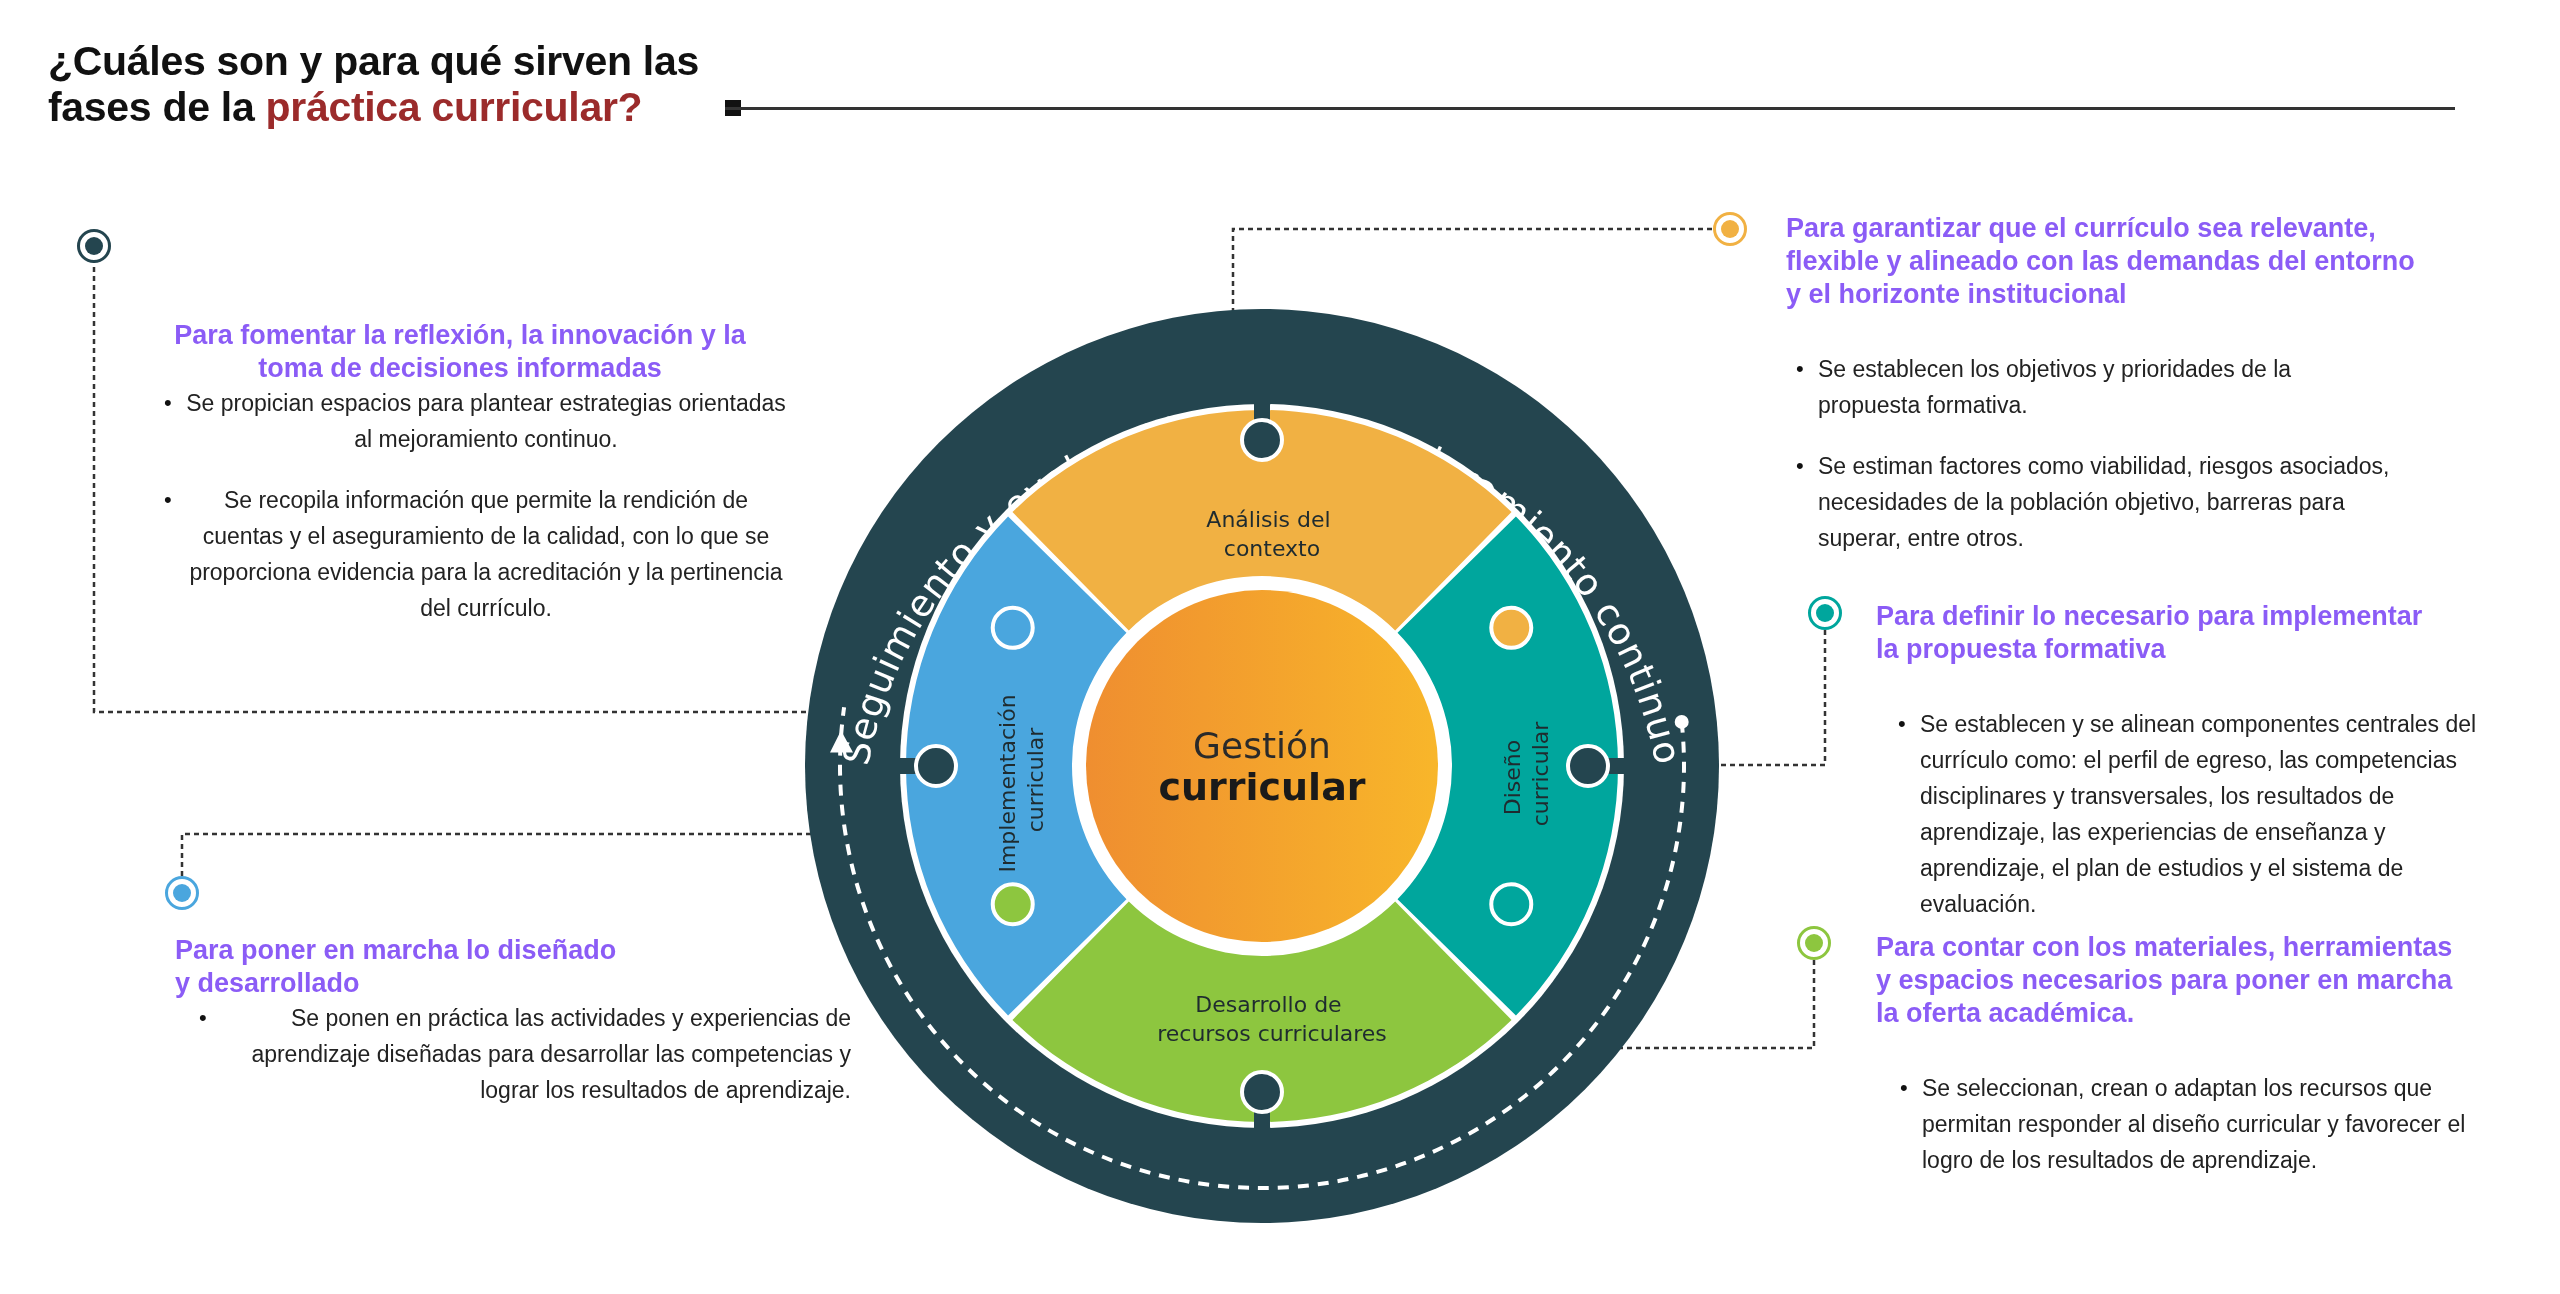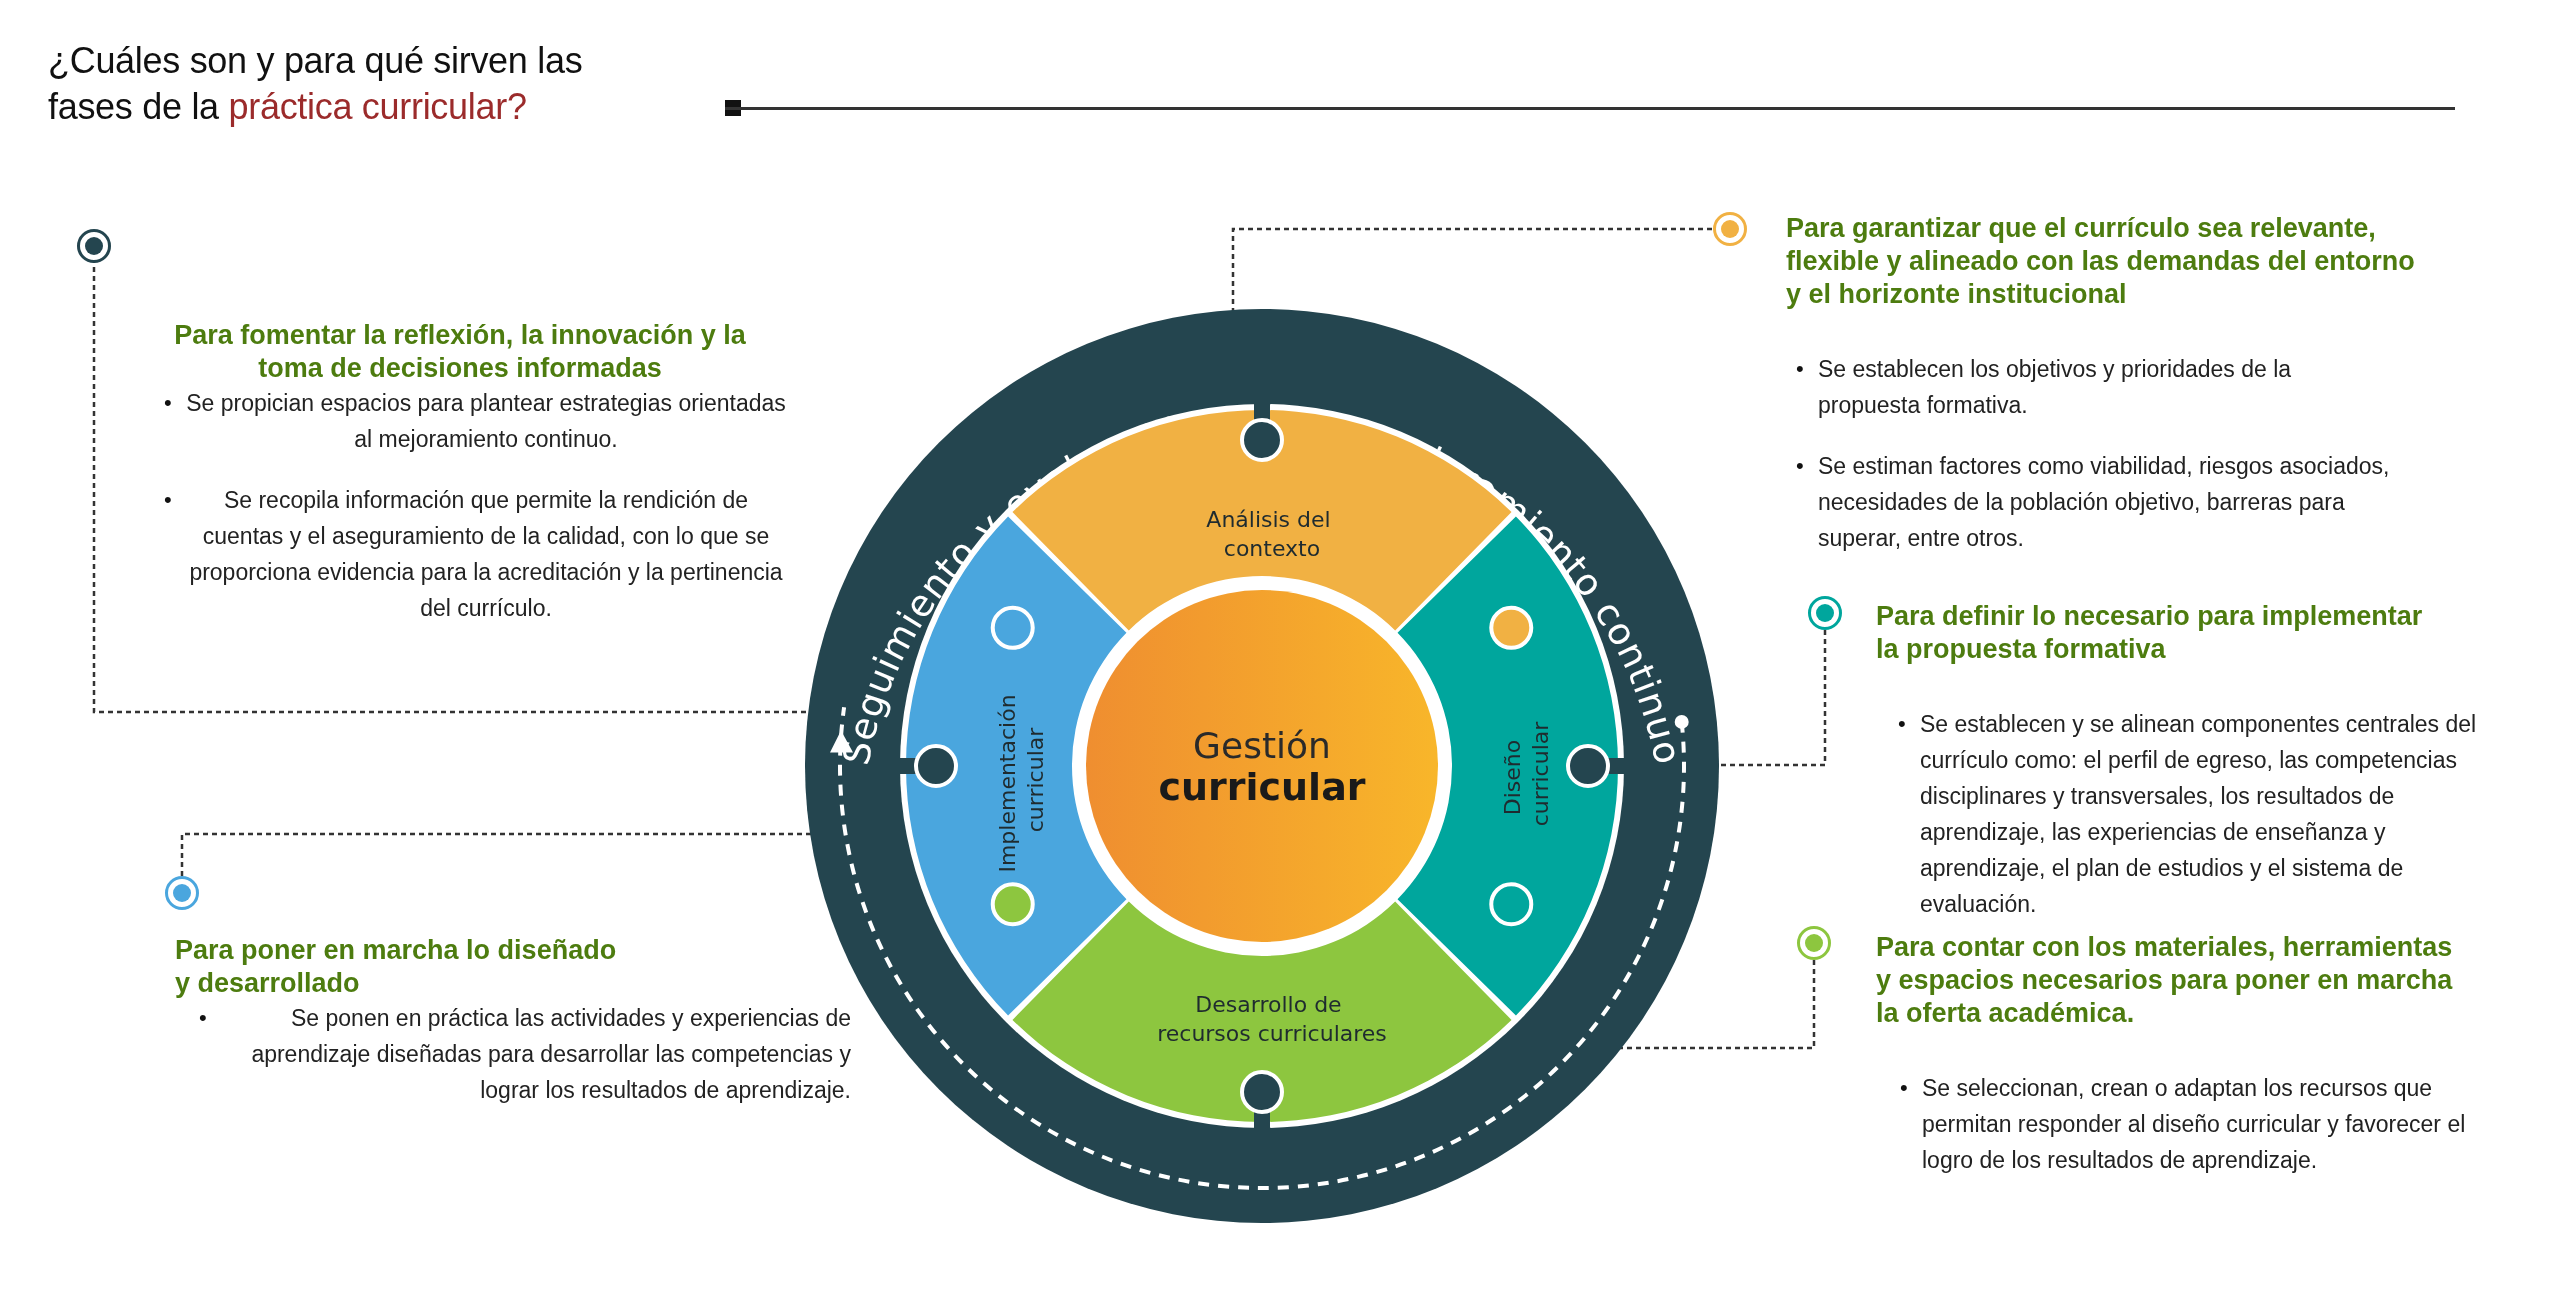--- a/index.html
+++ b/index.html
@@ -1,25 +1,25 @@
 <!DOCTYPE html>
 <html><head>
   <meta charset="utf-8">
   <style>
     html, body { margin: 0; padding: 0; background: #ffffff; }
     body { width: 2560px; height: 1294px; position: relative; overflow: hidden;
            font-family: "Liberation Sans", sans-serif; color: #111111; }
-    .title { position: absolute; left: 48px; top: 38px; font-size: 36px; font-weight: 400;
+    .title { position: absolute; left: 48px; top: 38px; font-size: 41px; font-weight: 700;
              line-height: 46px; color: #111; letter-spacing: -0.3px; }
     .title .accent { color: var(--accent); }
     .title-rule { position: absolute; left: 725px; top: 107px; width: 1730px; height: 3px; background: #333; }
     .title-square { position: absolute; left: 725px; top: 100px; width: 16px; height: 16px; background: #111; }
 
     .block { position: absolute; }
-    .block h3 { margin: 0; font-size: 27px; font-weight: 700; line-height: 33px; color: #4d7c0f; }
+    .block h3 { margin: 0; font-size: 27px; font-weight: 700; line-height: 33px; color: #8b5cf6; }
     .block ul { margin: 0; padding: 0 0 0 46px; list-style: none; }
     .block li { position: relative; font-size: 23px; line-height: 36px; color: #222; margin-bottom: 25px; }
     .block li::before { content: "\2022"; position: absolute; left: -22px; top: 0; color: #111; font-size: 22px; }
 
     .marker { position: absolute; width: 34px; height: 34px; border-radius: 50%; border: 3px solid; box-sizing: border-box; background: #fff; }
     .marker .dot { position: absolute; left: 50%; top: 50%; width: 18px; height: 18px; margin: -9px 0 0 -9px; border-radius: 50%; }
 
     svg#diagram { position: absolute; left: 0; top: 0; }
     .seg-label { font-family: "DejaVu Sans", sans-serif; font-size: 22px; fill: #1f2b2f; }
     .ring-text { font-family: "DejaVu Sans", sans-serif; font-size: 37px; fill: #ffffff; letter-spacing: 1px; }

